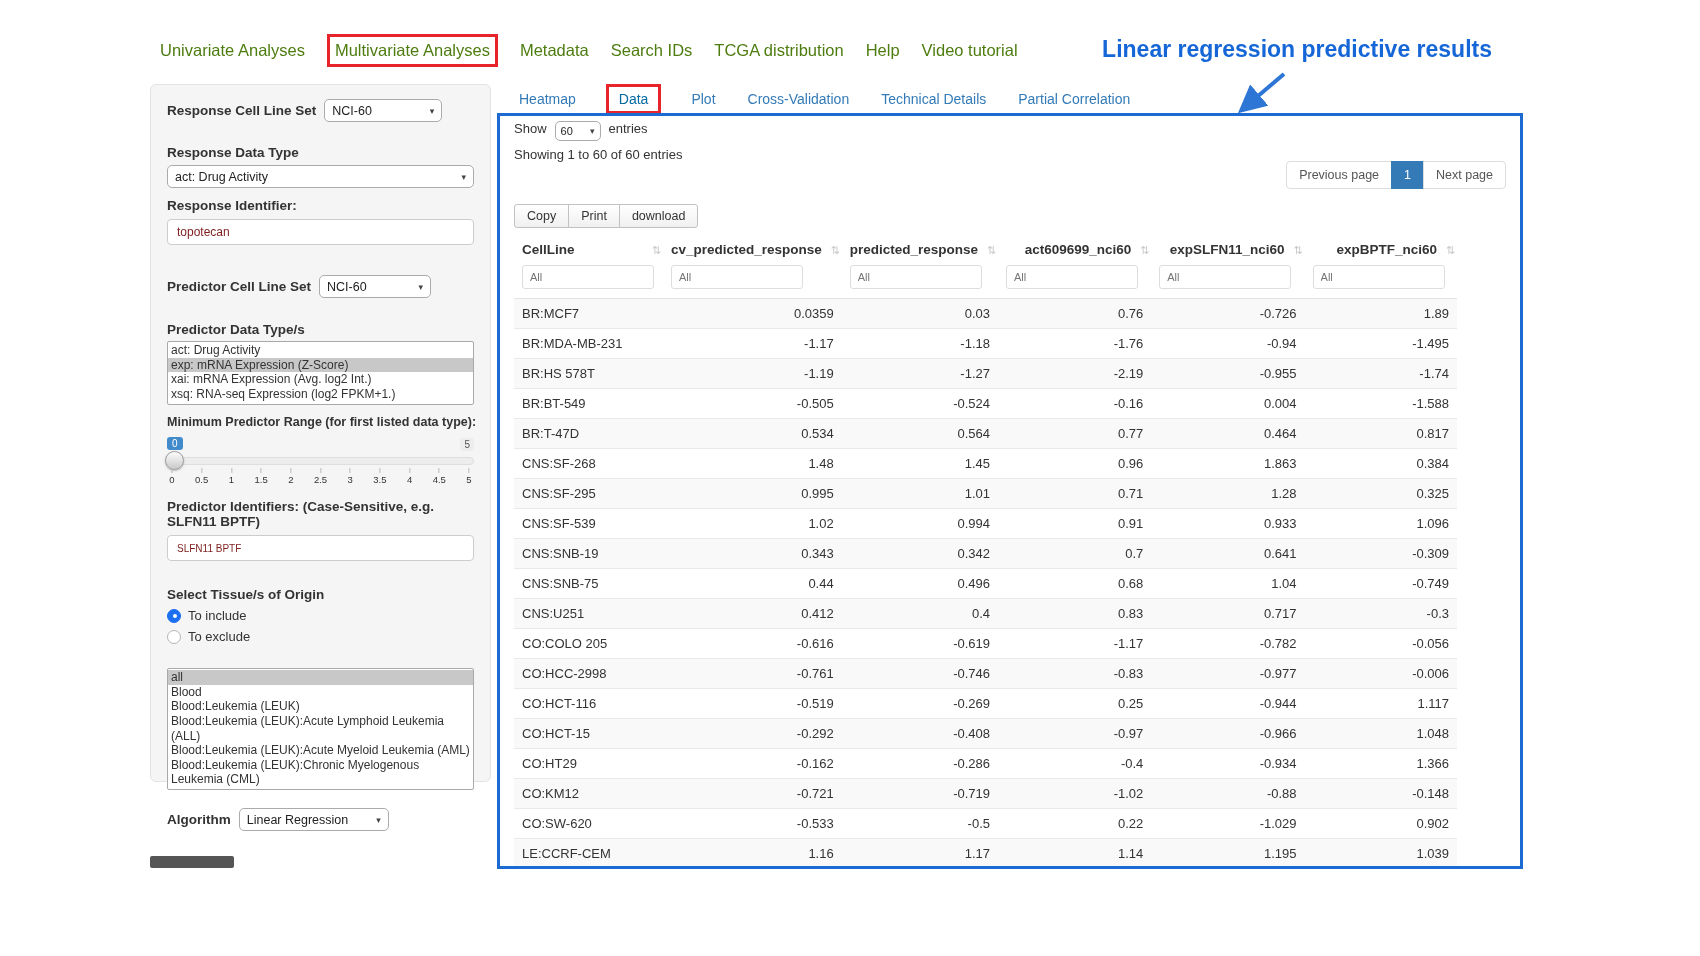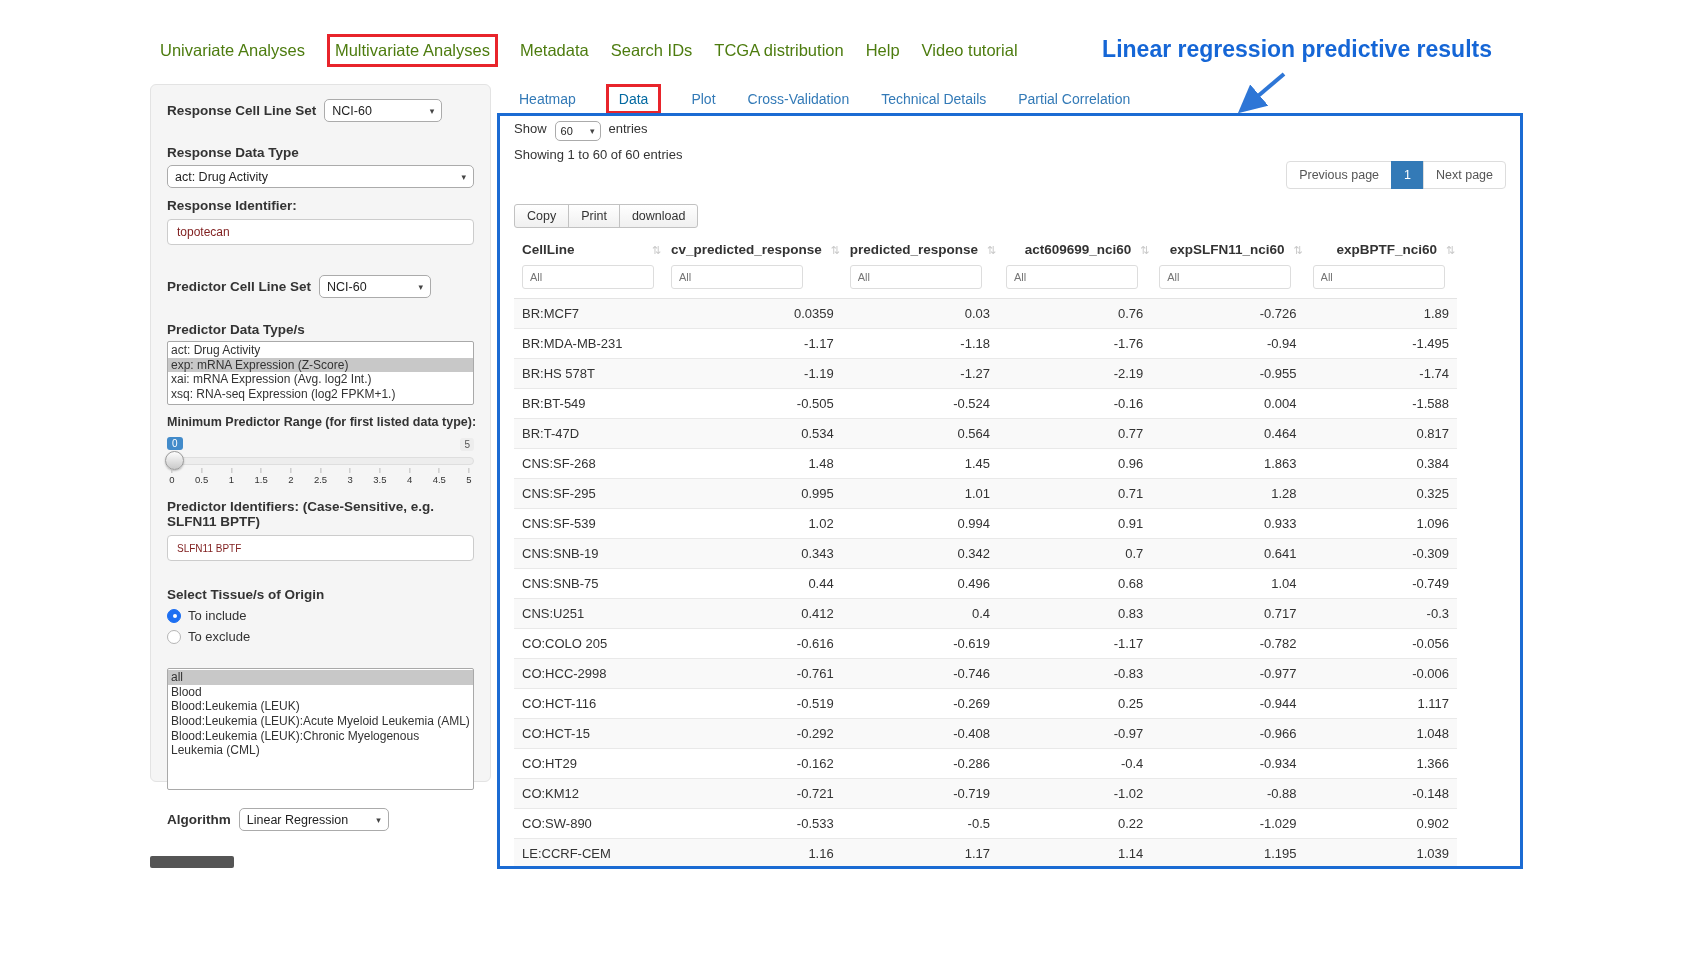--- a/index.html
+++ b/index.html
@@ -189,20 +189,21 @@
     </div>
     <div class="radio-row">
       <span class="radio"></span>
       <span>To exclude</span>
     </div>
 
     <div class="listbox" style="margin-top:24px; height:122px">
         <div class="opt sel-opt">all</div>
         <div class="opt">Blood</div>
         <div class="opt">Blood:Leukemia (LEUK)</div>
+        <div class="opt">Blood:Leukemia (LEUK):Acute Lymphoid Leukemia (ALL)</div>
         <div class="opt">Blood:Leukemia (LEUK):Acute Myeloid Leukemia (AML)</div>
         <div class="opt">Blood:Leukemia (LEUK):Chronic Myelogenous Leukemia (CML)</div>
       </div>
 
     <div class="row-inline" style="margin-top:18px">
       <span class="fld-label">Algorithm</span>
       <span class="sel" style="width:150px">
         <span>Linear Regression</span>
         <span class="chev">▾</span>
       </span>
@@ -403,21 +404,21 @@
           </tr>
           <tr>
             <td>CO:KM12</td>
             <td>-0.721</td>
             <td>-0.719</td>
             <td>-1.02</td>
             <td>-0.88</td>
             <td>-0.148</td>
           </tr>
           <tr>
-            <td>CO:SW-890</td>
+            <td>CO:SW-620</td>
             <td>-0.533</td>
             <td>-0.5</td>
             <td>0.22</td>
             <td>-1.029</td>
             <td>0.902</td>
           </tr>
           <tr>
             <td>LE:CCRF-CEM</td>
             <td>1.16</td>
             <td>1.17</td>

